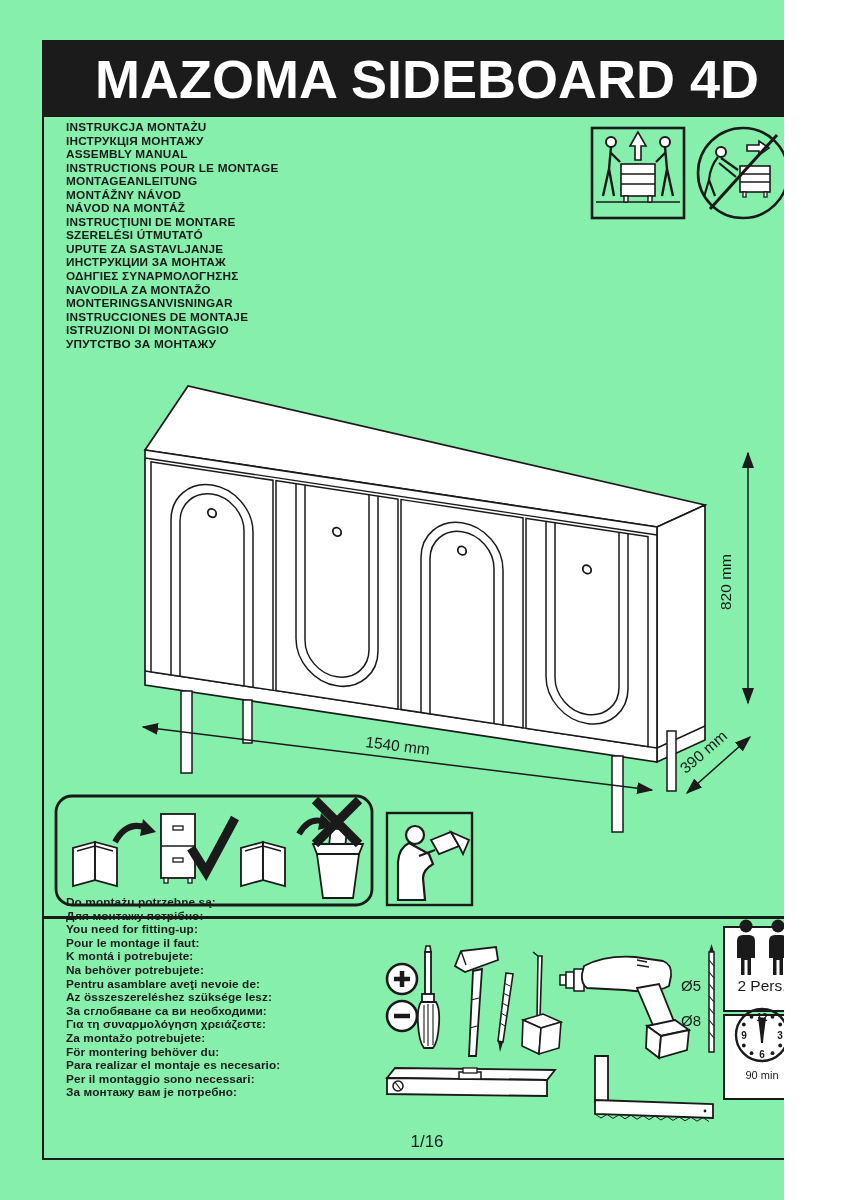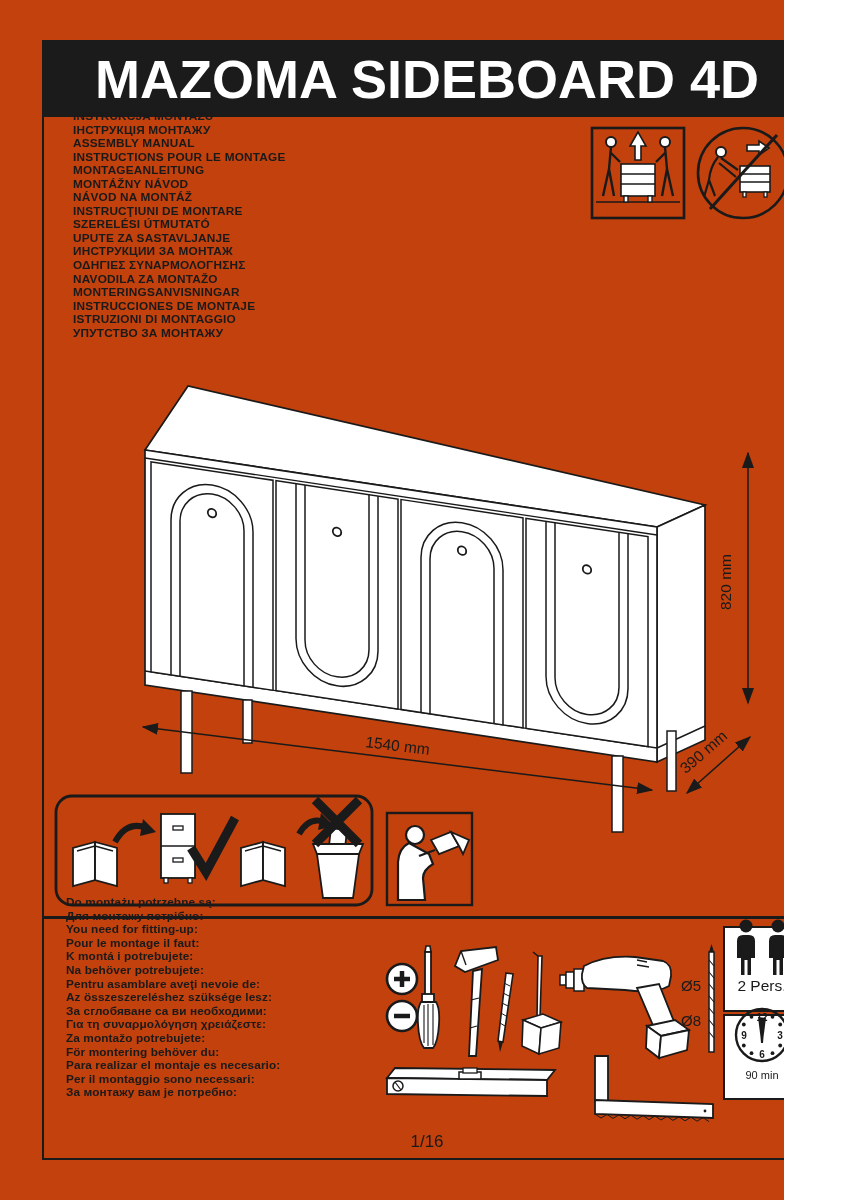--- a/index.html
+++ b/index.html
@@ -1,23 +1,23 @@
 <!DOCTYPE html>
 <html><head>
 <meta charset="utf-8">
 <style>
   html,body{margin:0;padding:0;background:#fff;}
-  .page{position:relative;width:784px;height:1200px;background:#c2410c;overflow:hidden;
+  .page{position:relative;width:784px;height:1200px;background:#86efac;overflow:hidden;
         font-family:"Liberation Sans",sans-serif;color:#1a1a1a;}
   .frame{position:absolute;left:42px;top:40px;width:770px;height:1120px;
          border:2.5px solid #1a1a1a;box-sizing:border-box;}
   .titlebar{position:absolute;left:42px;top:40px;width:770px;height:77px;background:#1b1b1b;
             display:flex;align-items:center;justify-content:center;}
   .titlebar .t{color:#fff;font-size:54px;font-weight:bold;letter-spacing:0px;white-space:nowrap;}
-  .langlist{position:absolute;left:66px;top:110px;width:330px;margin-left:7px;}
+  .langlist{position:absolute;left:66px;top:121px;width:330px;}
   .langlist div{font-size:11.8px;font-weight:bold;line-height:13.55px;white-space:nowrap;letter-spacing:.2px;}
   .toollist{position:absolute;left:66px;top:896px;width:330px;}
   .toollist div{font-size:11.8px;font-weight:bold;line-height:13.6px;white-space:nowrap;letter-spacing:.1px;}
   .sep{position:absolute;left:42px;top:916px;width:770px;height:3px;background:#1a1a1a;}
   .pageno{position:absolute;left:372px;top:1132px;width:110px;text-align:center;font-size:17px;}
   .infobox{position:absolute;box-sizing:border-box;border:2.5px solid #1a1a1a;background:#fff;
            display:flex;flex-direction:column;align-items:center;justify-content:flex-end;}
   .persbox{left:723px;top:926px;width:78px;height:86px;}
   .timebox{left:723px;top:1014px;width:78px;height:86px;}
   .persbox .lbl{font-size:15.5px;line-height:18px;margin-bottom:15px;}

